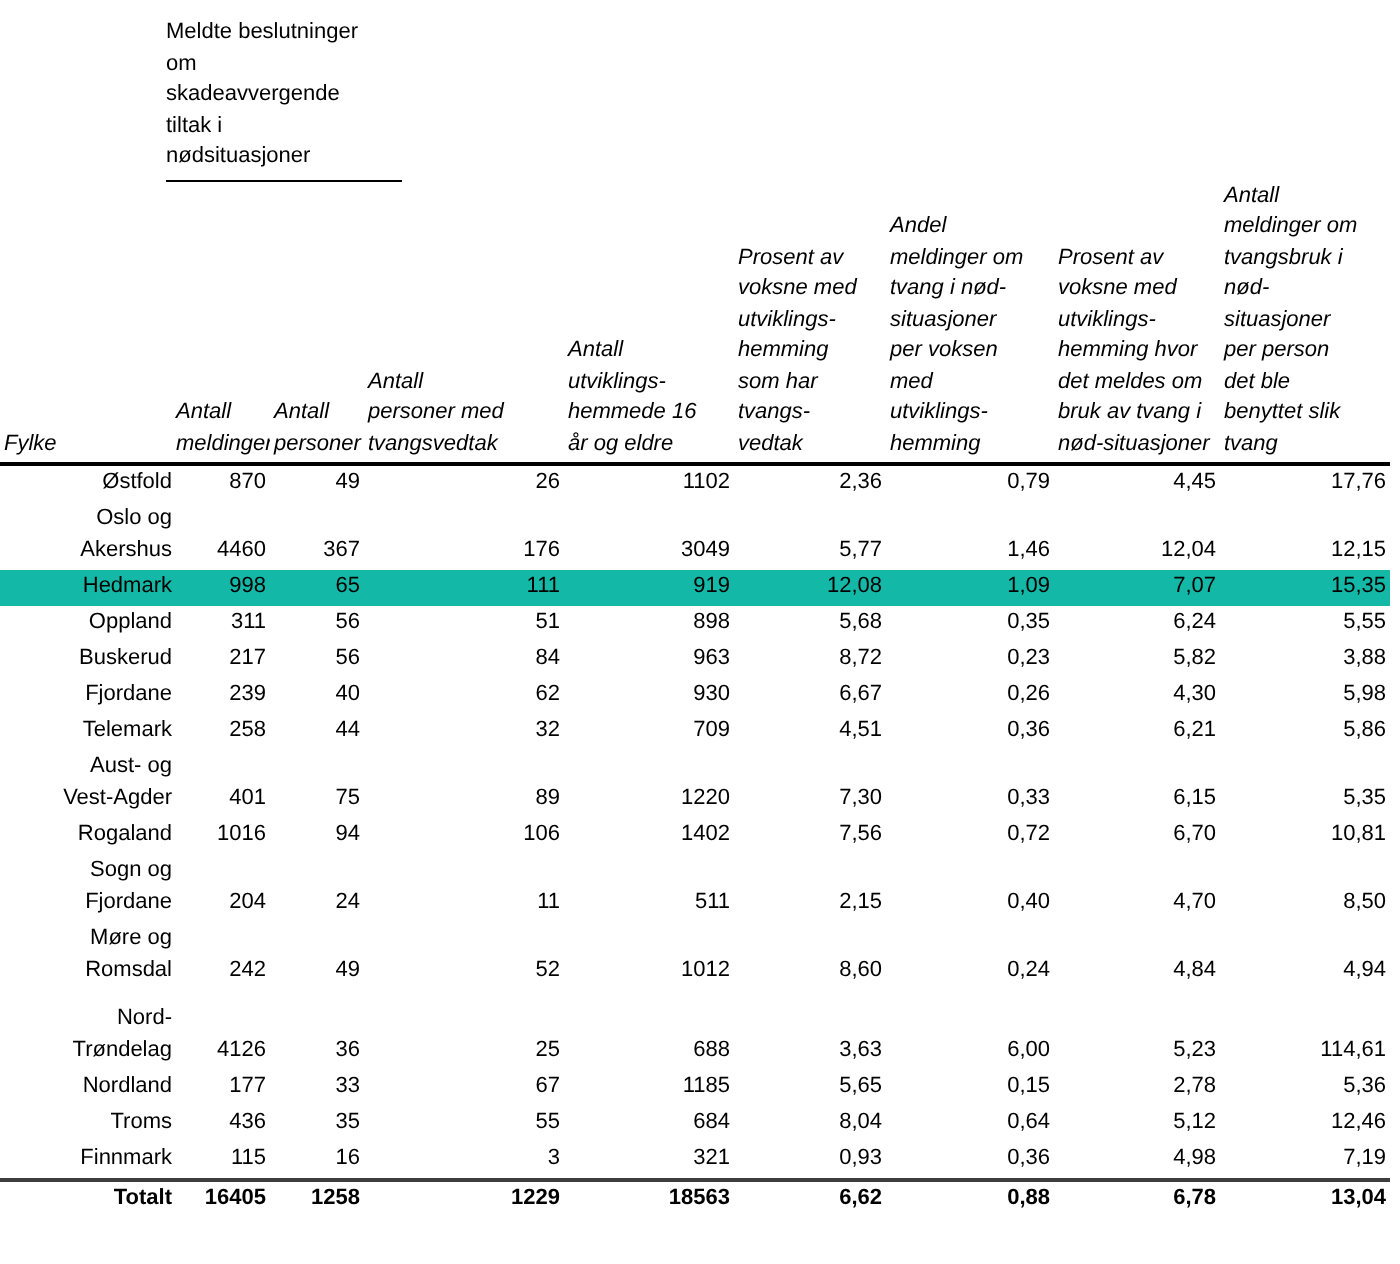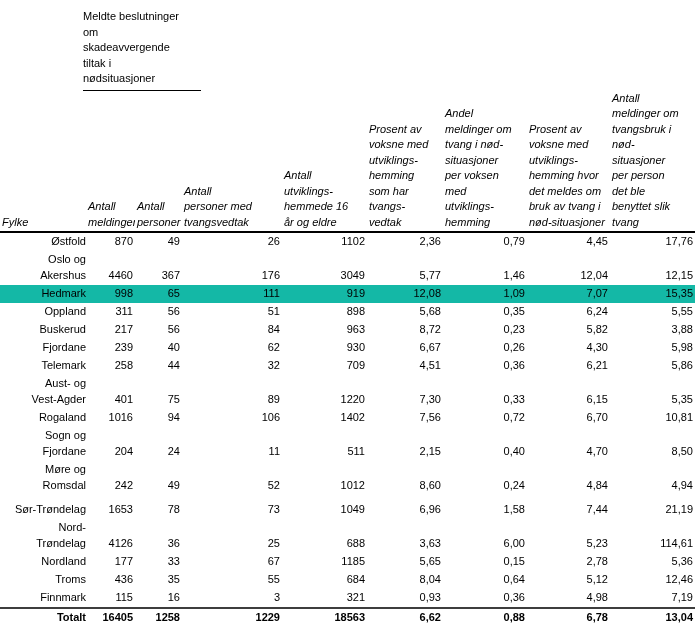--- a/index.html
+++ b/index.html
@@ -257,31 +257,20 @@
           <td>52</td>
           <td>1012</td>
           <td>8,60</td>
           <td>0,24</td>
           <td>4,84</td>
           <td>4,94</td>
         </tr>
         <tr class="spacer">
           <td colspan="9"></td>
         </tr>
-        <tr class="single">
-          <td class="fylke">Sør-Trøndelag</td>
-          <td>1653</td>
-          <td>78</td>
-          <td>73</td>
-          <td>1049</td>
-          <td>6,96</td>
-          <td>1,58</td>
-          <td>7,44</td>
-          <td>21,19</td>
-        </tr>
         <tr class="double">
           <td class="fylke">Nord-
 Trøndelag</td>
           <td>4126</td>
           <td>36</td>
           <td>25</td>
           <td>688</td>
           <td>3,63</td>
           <td>6,00</td>
           <td>5,23</td>

